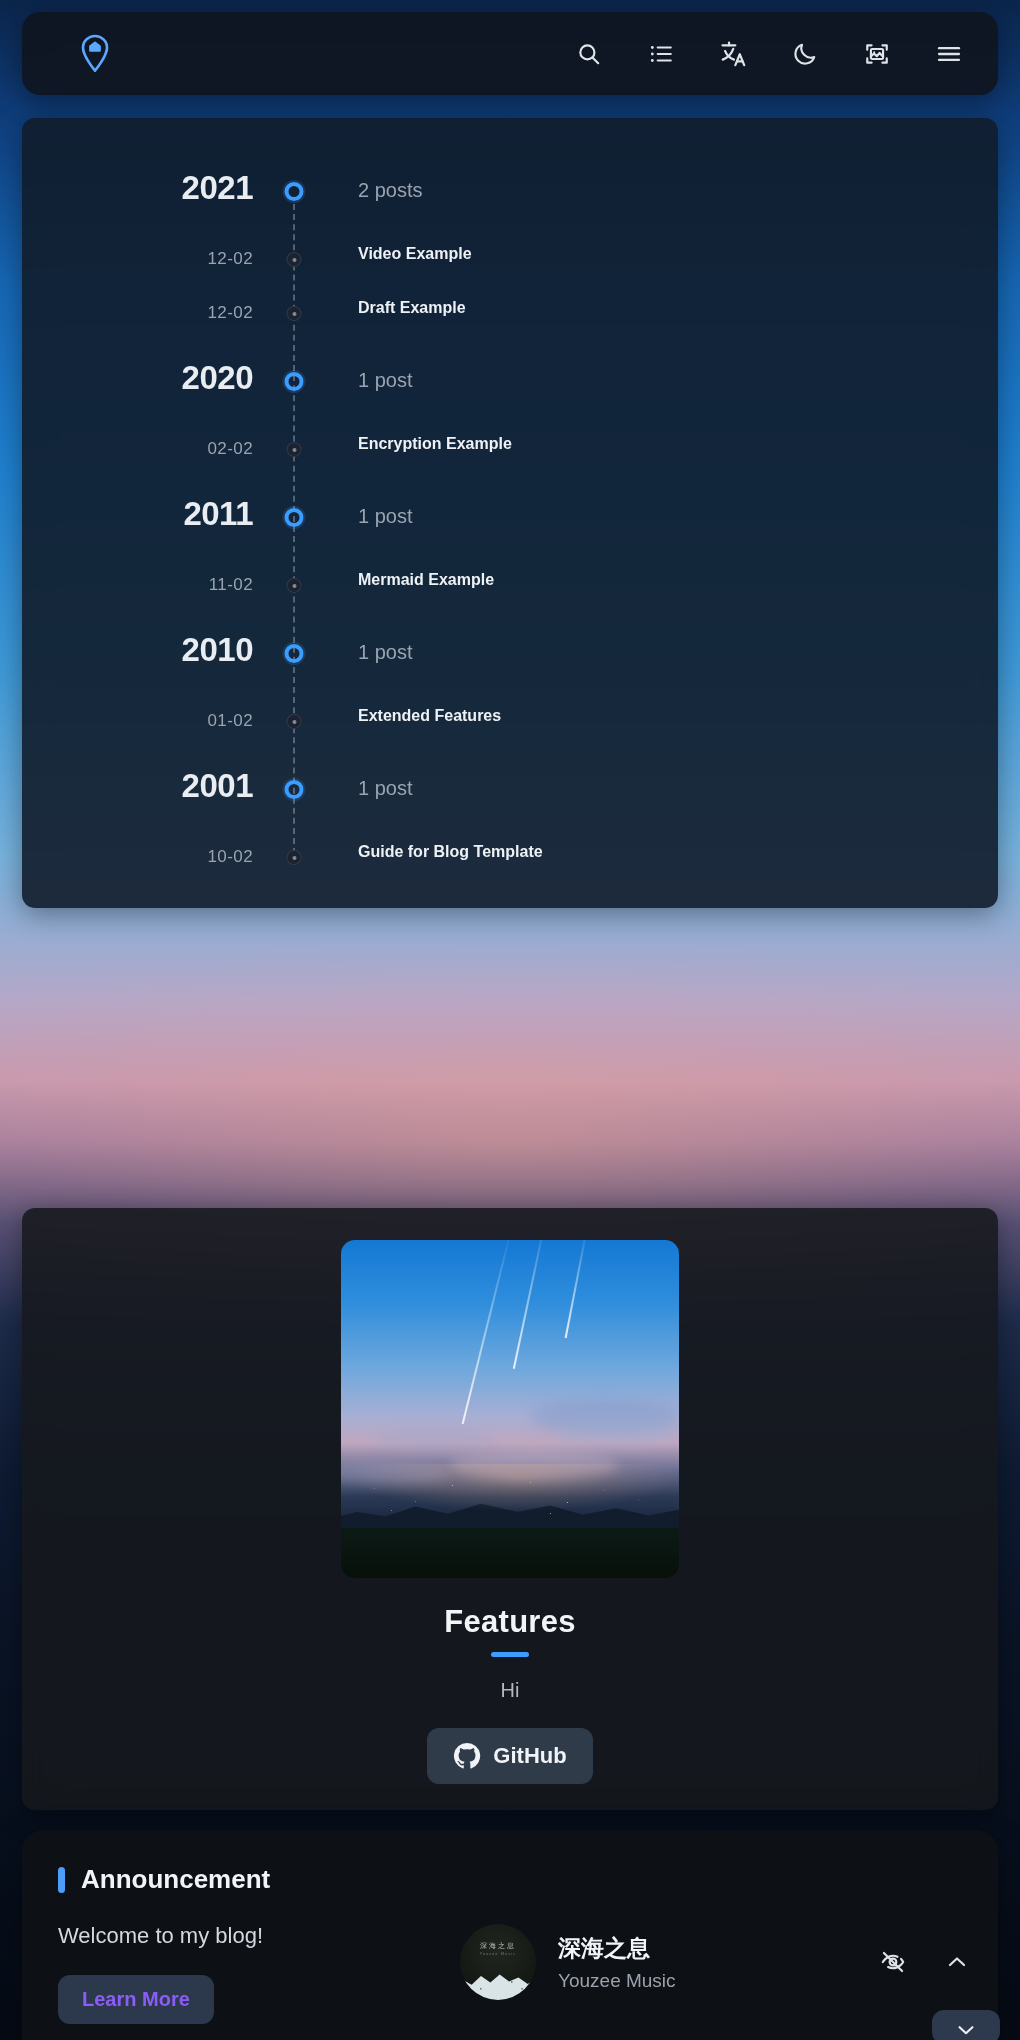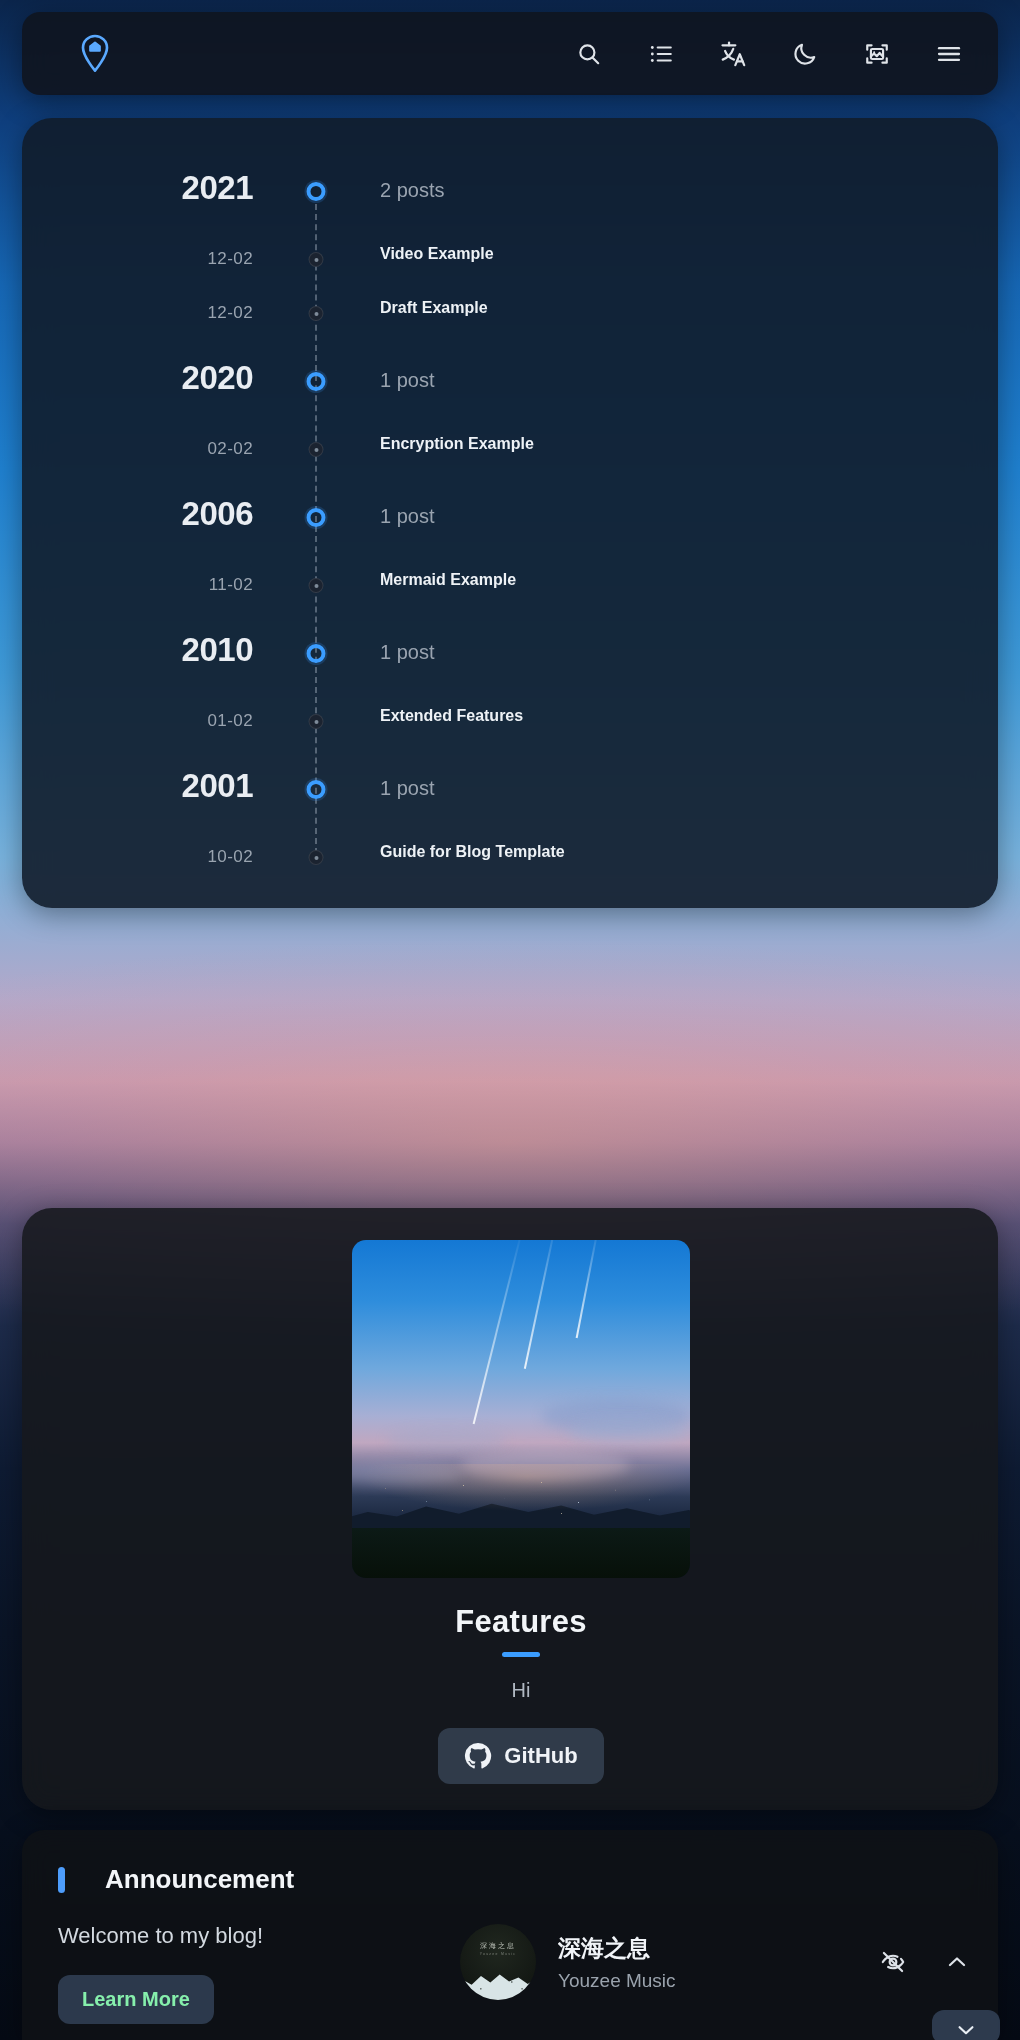--- a/index.html
+++ b/index.html
@@ -50,26 +50,25 @@
         #0e1b33 72%,
         #0a1426 80%,
         #070f1d 90%,
         #050a14 100%
       );
   }
 
   
   .card {
     position: absolute;
-    border-radius: 30px;
+    border-radius: 13px;
     background: rgba(18, 25, 36, 0.86);
     backdrop-filter: blur(14px);
     box-shadow: 0 6px 28px rgba(0,0,0,.38);
     overflow: hidden;
-    padding-left: 22px;
   }
 
   
   #header {
     left: 22px; top: 12px;
     width: 976px; height: 83px;
     border-radius: 18px;
     background: rgba(15, 21, 31, 0.92);
     display: flex;
     align-items: center;
@@ -303,36 +302,35 @@
   }
   #ann-bar {
     width: 7px; height: 26px;
     border-radius: 4px;
     background: #4d9dfb;
   }
   #ann-title {
     font-size: 26px;
     font-weight: 700;
     color: #f2f5f8;
-    margin-left: 24px;
   }
   #ann-body {
     margin-top: 28px;
     font-size: 22px;
     color: #d3d9e0;
   }
   #ann-button {
     margin-top: 26px;
     display: inline-flex;
     align-items: center;
     justify-content: center;
     padding: 13px 24px;
     border-radius: 12px;
     background: rgba(48, 62, 82, 0.9);
-    color: #86efac;
+    color: #8b5cf6;
     font-size: 20px;
     font-weight: 700;
     cursor: pointer;
   }
 
   
   #music-player {
     position: absolute;
     left: 440px; top: 1900px;
     width: 558px; height: 140px;
@@ -519,21 +517,21 @@
         <div class="tl-date" style="top: -23px;">2020</div>
         <div class="tl-dot" style="top: -10px;"></div>
         <div class="tl-text" style="top: -13px;">1 post</div>
       </div>
       <div class="tl-row post" style="top: 332px; position: absolute; left: 0px; right: 0px;">
         <div class="tl-date" style="top: -11px;">02-02</div>
         <div class="tl-dot" style="top: -8px;"></div>
         <div class="tl-text" style="top: -15px;">Encryption Example</div>
       </div>
       <div class="tl-row year" style="top: 400px; position: absolute; left: 0px; right: 0px;">
-        <div class="tl-date" style="top: -23px;">2006</div>
+        <div class="tl-date" style="top: -23px;">2011</div>
         <div class="tl-dot" style="top: -10px;"></div>
         <div class="tl-text" style="top: -13px;">1 post</div>
       </div>
       <div class="tl-row post" style="top: 468px; position: absolute; left: 0px; right: 0px;">
         <div class="tl-date" style="top: -11px;">11-02</div>
         <div class="tl-dot" style="top: -8px;"></div>
         <div class="tl-text" style="top: -15px;">Mermaid Example</div>
       </div>
       <div class="tl-row year" style="top: 536px; position: absolute; left: 0px; right: 0px;">
         <div class="tl-date" style="top: -23px;">2010</div>

